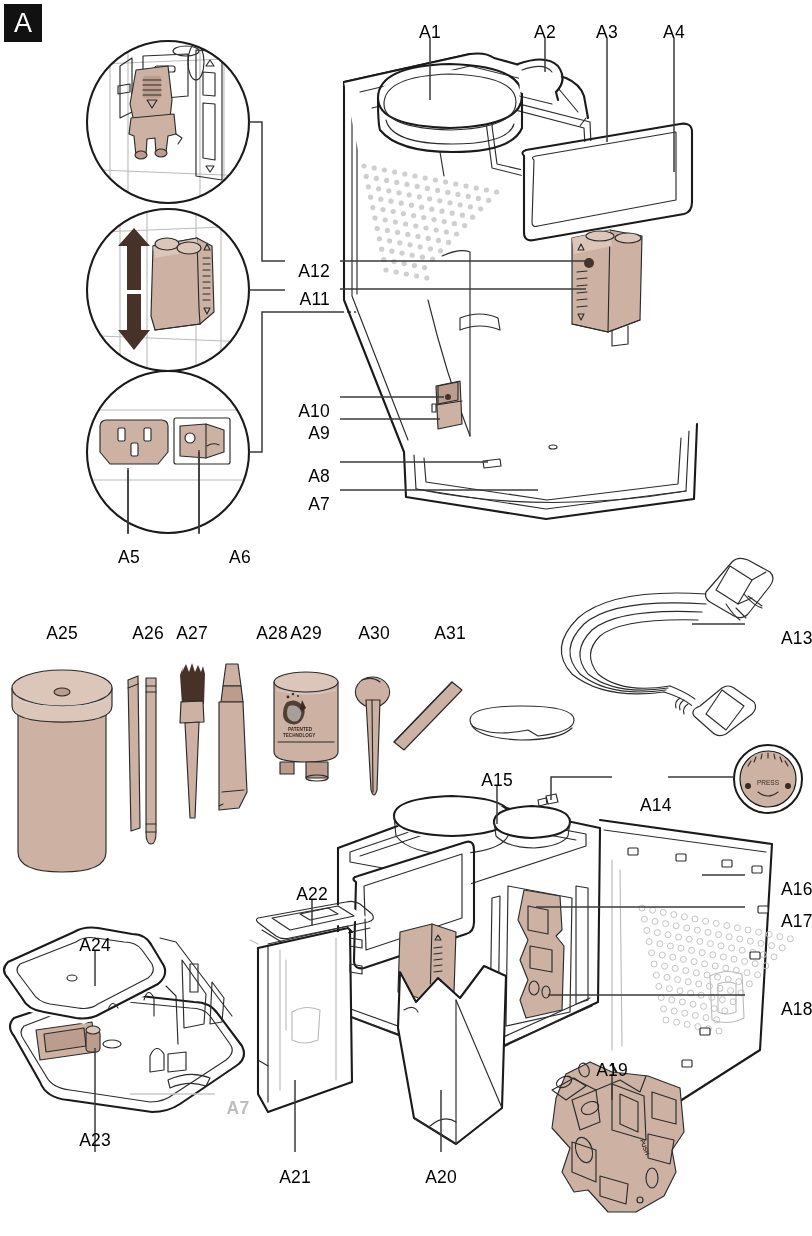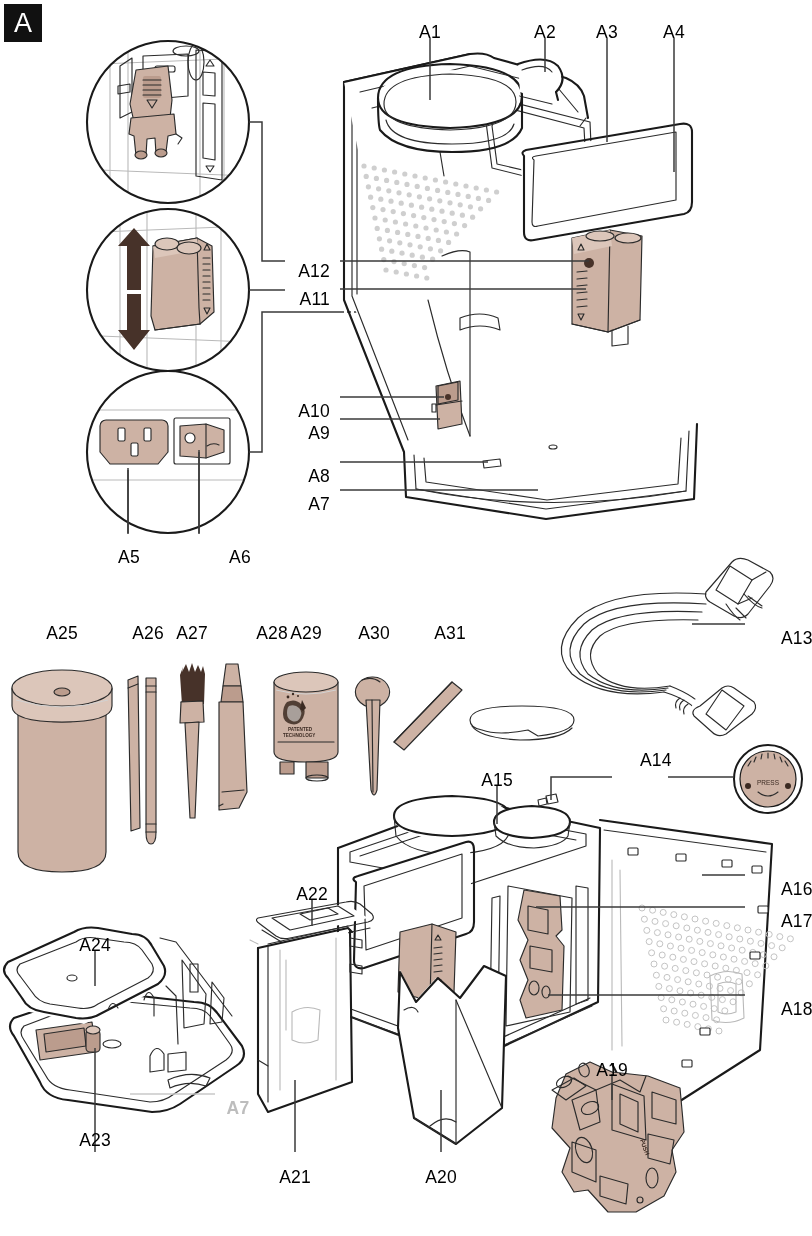--- a/index.html
+++ b/index.html
@@ -799,21 +799,21 @@
       <div class="callout ctr" style="left: 674px; top: 22px;">A4</div>
       <div class="callout ctr" style="left: 129px; top: 547px;">A5</div>
       <div class="callout ctr" style="left: 198px; top: 547px; margin-left: 42px;">A6</div>
       <div class="callout rt" style="left: 330px; top: 494px;">A7</div>
       <div class="callout rt" style="left: 330px; top: 466px;">A8</div>
       <div class="callout rt" style="left: 330px; top: 423px;">A9</div>
       <div class="callout rt" style="left: 330px; top: 401px;">A10</div>
       <div class="callout rt" style="left: 330px; top: 289px;">A11</div>
       <div class="callout rt" style="left: 330px; top: 261px;">A12</div>
       <div class="callout" style="left: 781px; top: 628px;">A13</div>
-      <div class="callout" style="left: 640px; top: 750px;">A14</div>
+      <div class="callout" style="left: 640px; top: 795px;">A14</div>
       <div class="callout ctr" style="left: 497px; top: 770px;">A15</div>
       <div class="callout" style="left: 781px; top: 879px;">A16</div>
       <div class="callout" style="left: 781px; top: 911px;">A17</div>
       <div class="callout" style="left: 781px; top: 999px;">A18</div>
       <div class="callout ctr" style="left: 612px; top: 1060px;">A19</div>
       <div class="callout ctr" style="left: 441px; top: 1167px;">A20</div>
       <div class="callout ctr" style="left: 295px; top: 1167px;">A21</div>
       <div class="callout ctr" style="left: 312px; top: 884px;">A22</div>
       <div class="callout ctr" style="left: 95px; top: 1130px;">A23</div>
       <div class="callout ctr" style="left: 95px; top: 935px;">A24</div>

